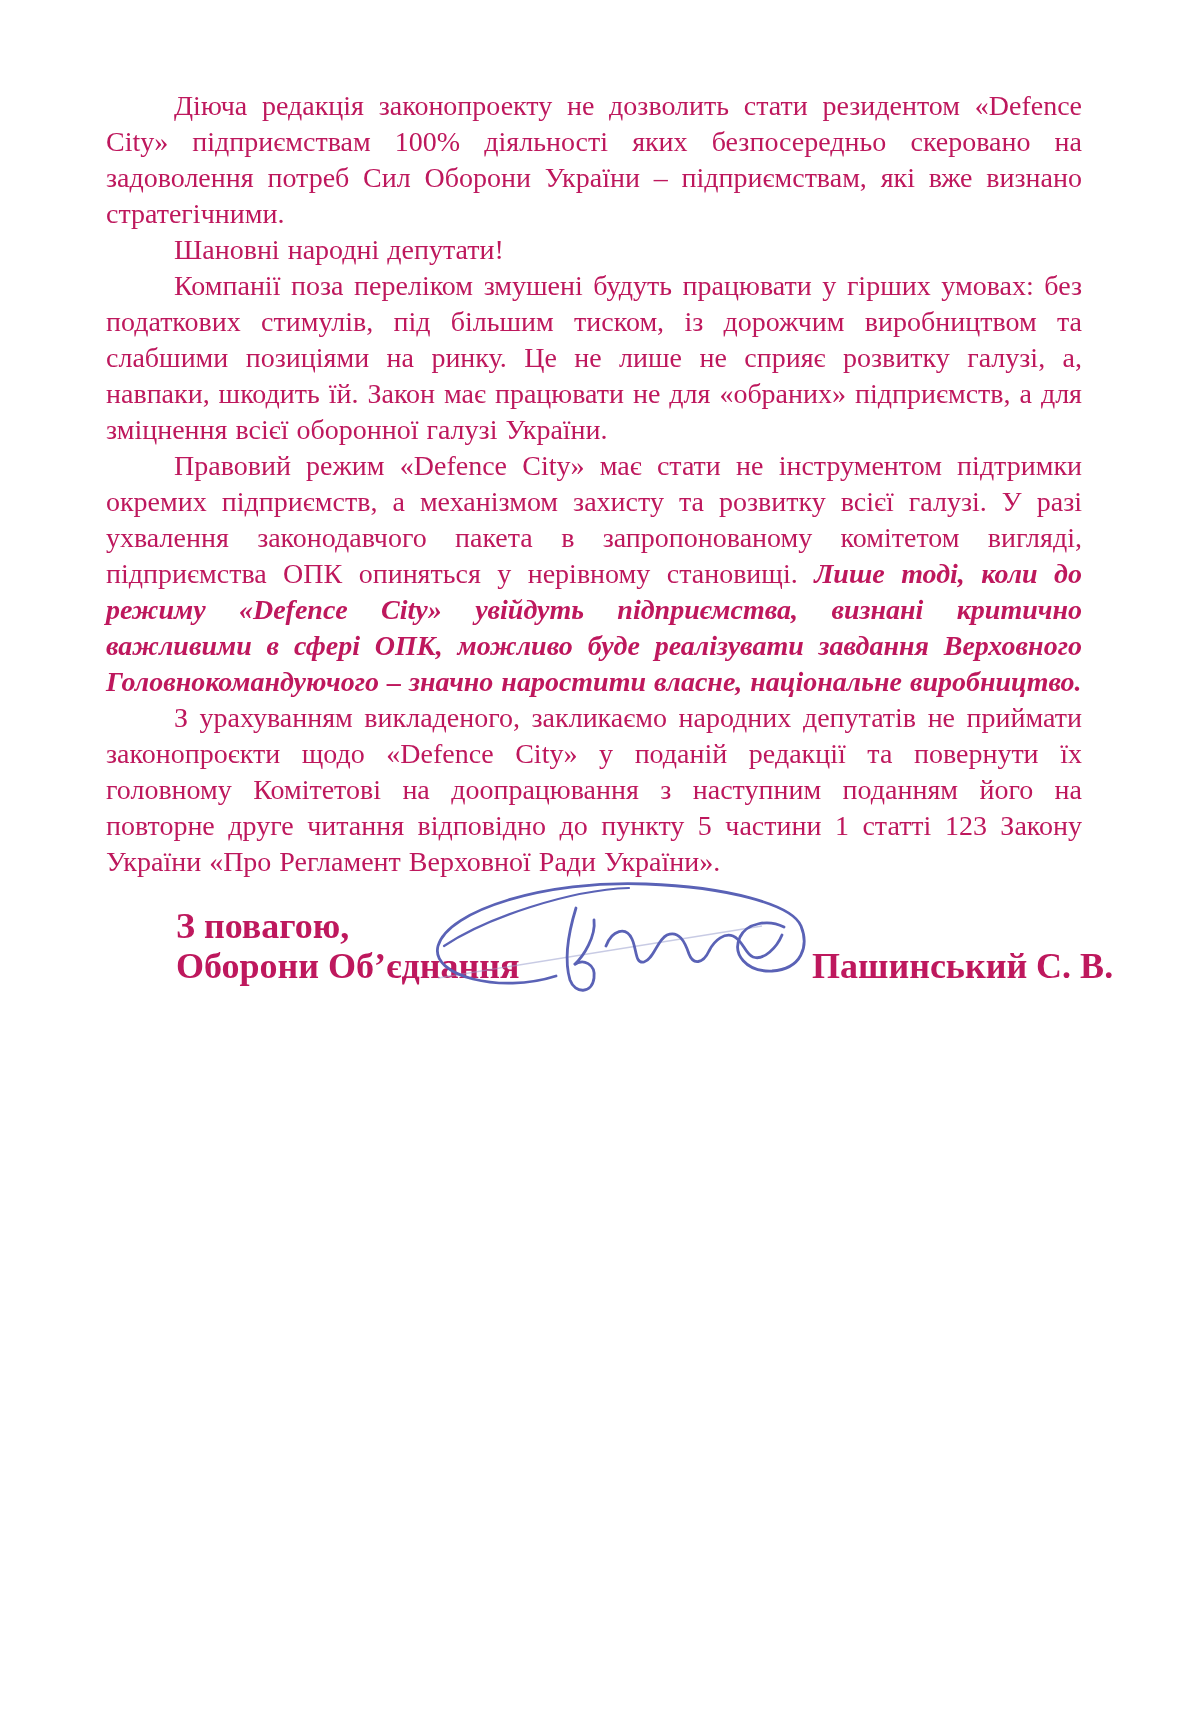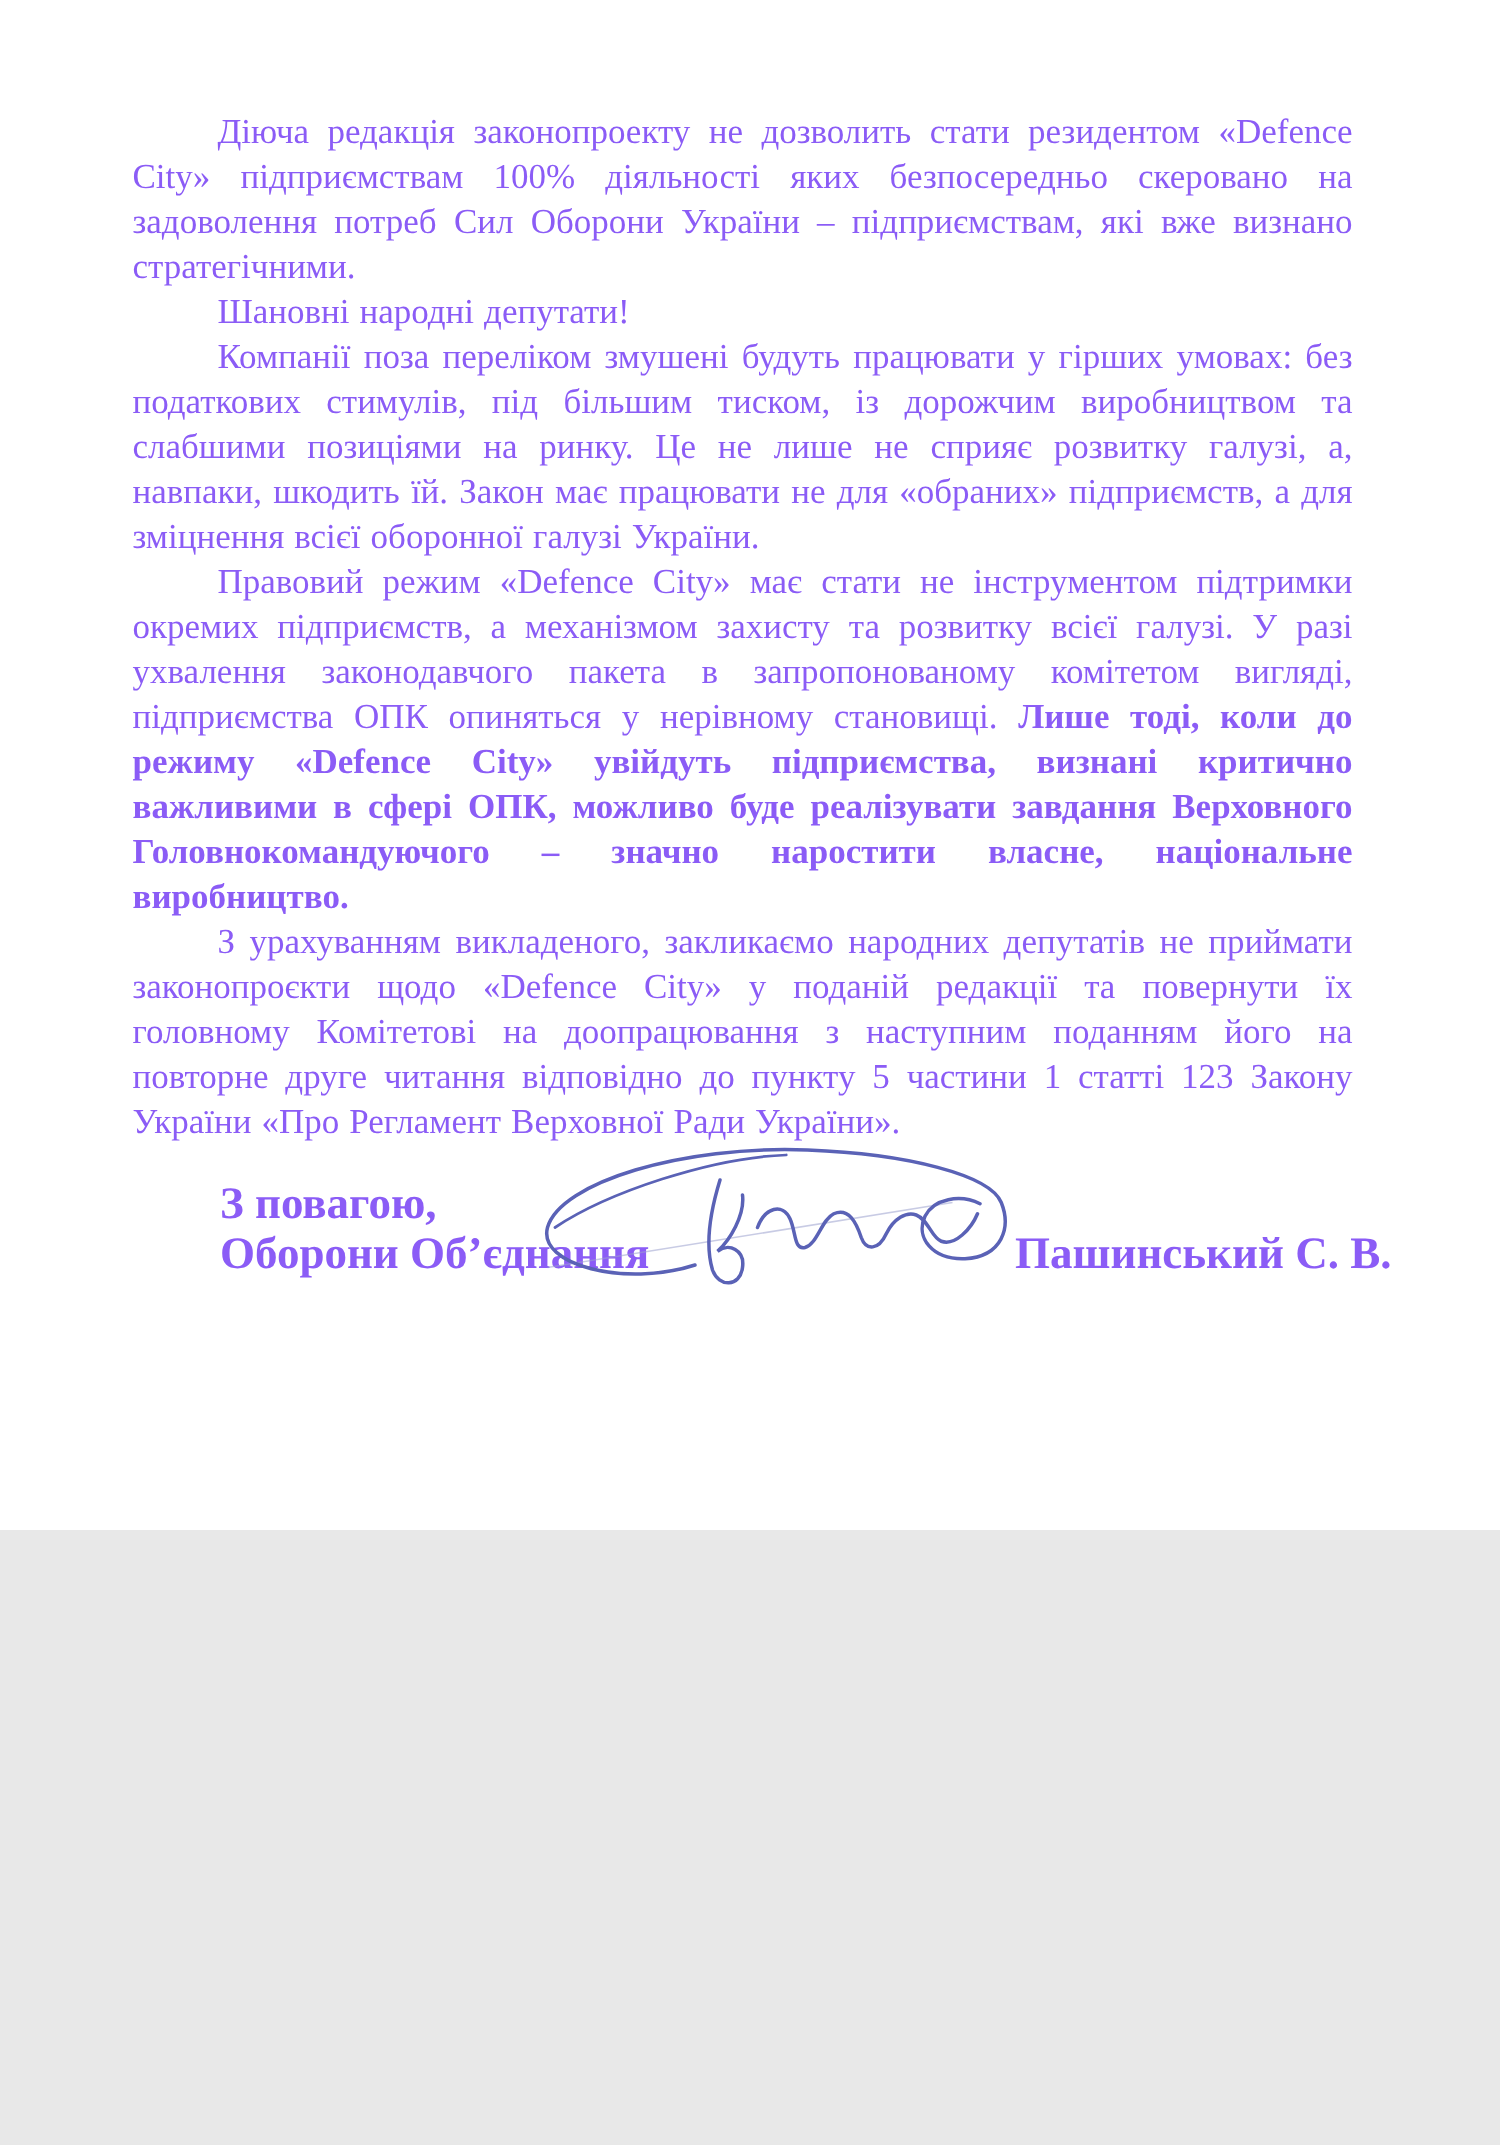--- a/index.html
+++ b/index.html
@@ -1,40 +1,40 @@
 <!DOCTYPE html>
 <html><head>
 <meta charset="utf-8">
 <style>
   html, body { margin: 0; padding: 0; background: #e8e8e8; }
   .page {
     position: relative;
     width: 1200px;
-    height: 1224px;
+    height: 1716px;
     margin: 0 auto;
     background: #ffffff;
     overflow: hidden;
     font-family: "Liberation Serif", serif;
-    color: #8b5cf6;
+    color: #be185d;
   }
   .text-col {
     position: absolute;
     left: 106px;
     top: 88px;
     width: 976px;
   }
   .text-col p.para {
     margin: 0;
     text-indent: 68px;
     text-align: justify;
     font-size: 28px;
     line-height: 36px;
     word-spacing: 1px;
   }
-  .bold { font-weight: 700; }
+  .bold { font-weight: 700; font-style: italic; }
   .sig-block {
     position: relative;
     margin-top: 26px;
     padding-left: 70px;
     height: 170px;
   }
   .sig-line {
     margin: 0;
     font-size: 36px;
     line-height: 40px;

